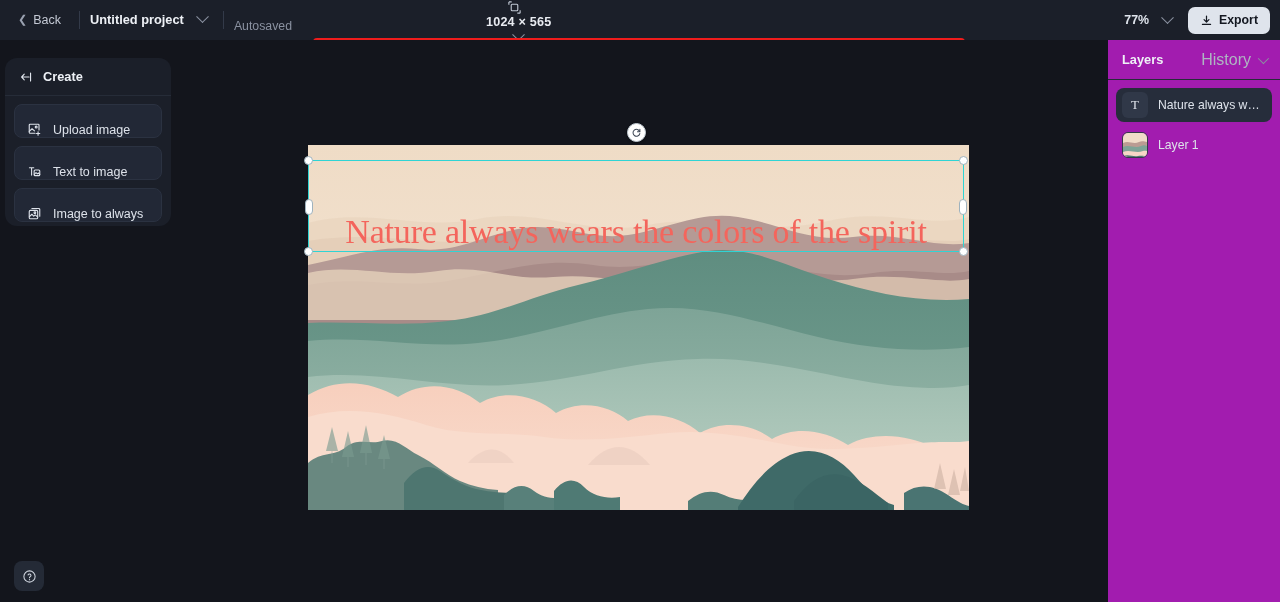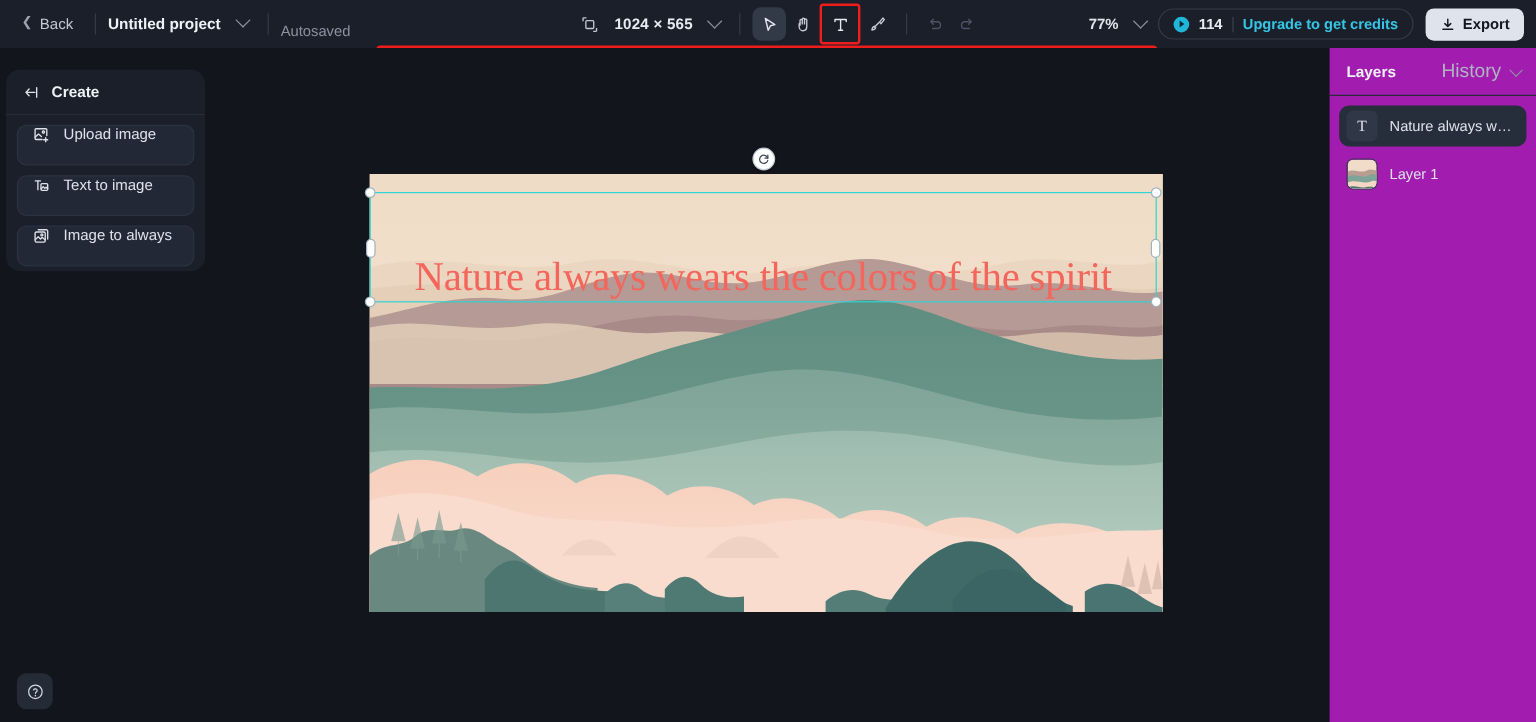--- a/index.html
+++ b/index.html
@@ -32,21 +32,21 @@
     display: inline-block; width: 9px; height: 9px;
     border-right: 1.4px solid #8a91a0; border-bottom: 1.4px solid #8a91a0;
     transform: rotate(45deg) translate(-2px,-2px); margin-left: 8px;
   }
   .caret-wrap { padding: 4px 6px; border-radius: 5px; cursor: pointer; display:flex; align-items:center;}
   .autosaved { color: #8a91a0; font-size: 12.3px; margin-top: 12px; }
 
   
   .tb-center {
     position: absolute; left: 478px; top: 0; height: 40px;
-    display: flex; align-items: center; gap: 0;
+    display: flex; align-items: center; gap: 0; flex-direction: column;
   }
   .icn-btn {
     width: 26px; height: 26px; border-radius: 6px;
     display: flex; align-items: center; justify-content: center;
     cursor: pointer; color: #b9c0cc;
   }
   .dim-size { color: #e8ebf1; font-size: 12.6px; font-weight: bold; margin-left: 8px; letter-spacing: .2px; }
   .tool-btn {
     width: 28px; height: 28px; border-radius: 7px;
     display: flex; align-items: center; justify-content: center;
@@ -144,21 +144,21 @@
     background: #1b1f29; border-radius: 12px; overflow: hidden;
   }
   .lp-head {
     height: 38px; display:flex; align-items:center; gap:10px; padding: 0 14px;
     border-bottom: 1px solid #262c38;
   }
   .lp-title { color:#eef1f6; font-size:12.8px; font-weight:bold; }
   .lp-body { padding: 8px 9px; display:flex; flex-direction:column; gap:8px; }
   .lp-item {
     height: 34px; background:#222836; border:1px solid #2b3241; border-radius:8px;
-    display:flex; align-items:flex-start; gap:11px; padding: 0 12px; cursor:pointer;
+    display:flex; align-items:flex-end; gap:11px; padding: 0 12px; cursor:pointer;
     color:#dde2ea; font-size:12.5px;
   }
 
   
   .right-panel {
     position: absolute; right: 0; top: 40px; width: 172px; height: 562px;
     background: #a21caf;
   }
   .rp-head {
     height: 40px; display:flex; align-items:center; justify-content:space-between;
@@ -298,26 +298,20 @@
           <path d="M12 5.5 H6.5a3 3 0 0 0 0 6H10.5"></path>
           <path d="M9.8 3.3 L12 5.5 L9.8 7.7"></path>
         </svg>
       </div>
     </div>
 
     <div class="tb-right">
       <span class="zoom-val">77%</span>
       <div class="caret-wrap">
         <span class="caret"></span>
-      </div>
-      <div class="credits-pill">
-        <span class="coin"></span>
-        <span class="credit-num">114</span>
-        <span class="pill-div"></span>
-        <span class="upgrade-link">Upgrade to get credits</span>
       </div>
       <div class="export-btn">
         <svg width="13" height="13" viewBox="0 0 16 16" fill="none" stroke="#131720" stroke-width="1.5" stroke-linecap="round" stroke-linejoin="round">
           <path d="M8 2.5 V9.5 M5 7 L8 10 L11 7 M3 12.8 H13"></path>
         </svg>
         <span>Export</span>
       </div>
     </div>
   </div>
 

